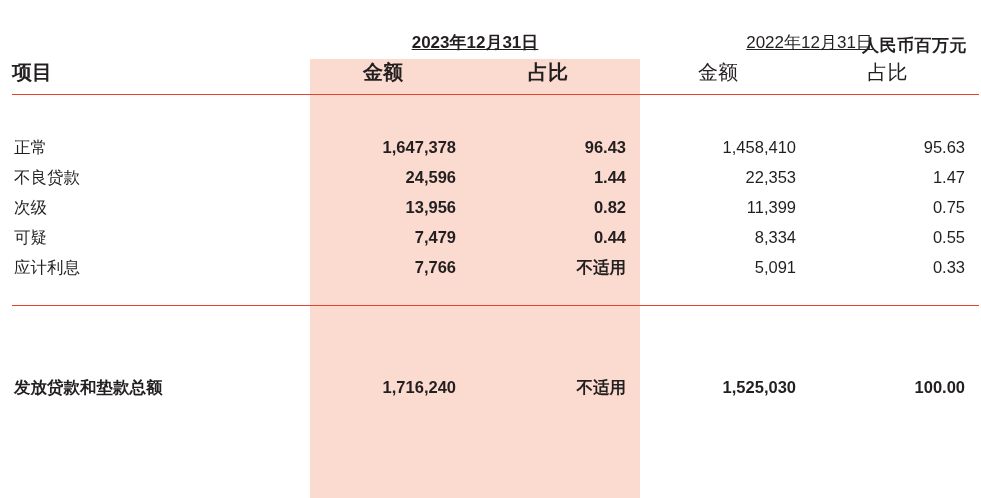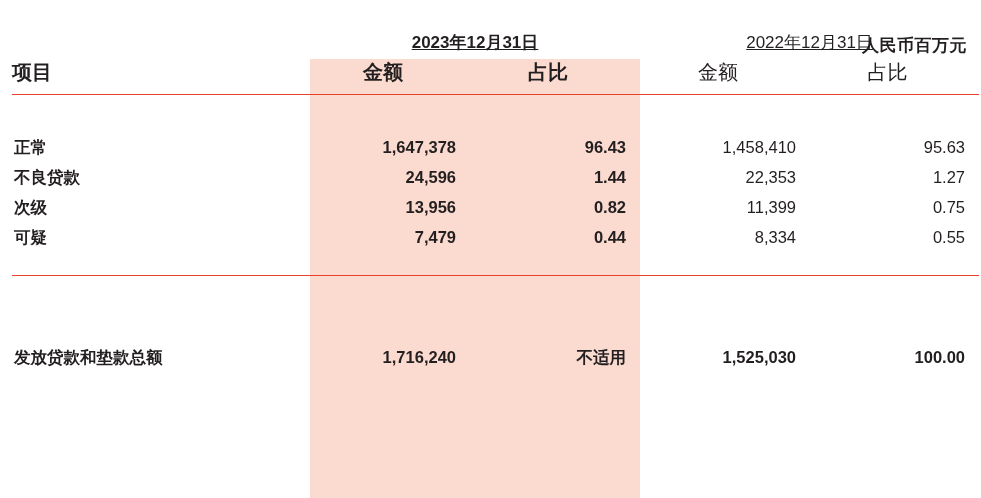--- a/index.html
+++ b/index.html
@@ -94,21 +94,20 @@
 
   .hdr-row td, .hdr-row th { border-bottom: none; text-decoration: underline; }
 
   tbody.body-rows td {
     height: 30px;
     font-size: 16.5px;
   }
   td.label {
     text-align: left;
     padding-left: 2px;
-    font-weight: bold;
   }
   td.num {
     text-align: right;
     padding-right: 14px;
   }
   td.num.bold, td.label.bold { font-weight: bold; }
 
   .gap-row td { height: 22px; }
   .gap-small td { height: 14px; }
 
@@ -162,21 +161,21 @@
         <td class="num">1,458,410</td>
         <td class="num">95.63</td>
       </tr>
 
 
       <tr>
         <td class="label">不良贷款</td>
         <td class="num bold">24,596</td>
         <td class="num bold">1.44</td>
         <td class="num">22,353</td>
-        <td class="num">1.27</td>
+        <td class="num">1.47</td>
       </tr>
 
       <tr>
         <td class="label">次级</td>
         <td class="num bold">13,956</td>
         <td class="num bold">0.82</td>
         <td class="num">11,399</td>
         <td class="num">0.75</td>
       </tr>
 
@@ -184,20 +183,27 @@
         <td class="label">可疑</td>
         <td class="num bold">7,479</td>
         <td class="num bold">0.44</td>
         <td class="num">8,334</td>
         <td class="num">0.55</td>
       </tr>
 
 
 
 
+      <tr>
+        <td class="label">应计利息</td>
+        <td class="num bold">7,766</td>
+        <td class="num bold">不适用</td>
+        <td class="num">5,091</td>
+        <td class="num">0.33</td>
+      </tr>
 
       <tr class="gap-small">
           <td colspan="5"></td>
         </tr>
 
       <tr class="rule-row">
         <td class="rule-thin" colspan="5"></td>
       </tr>
 
       <tr class="gap-small">

